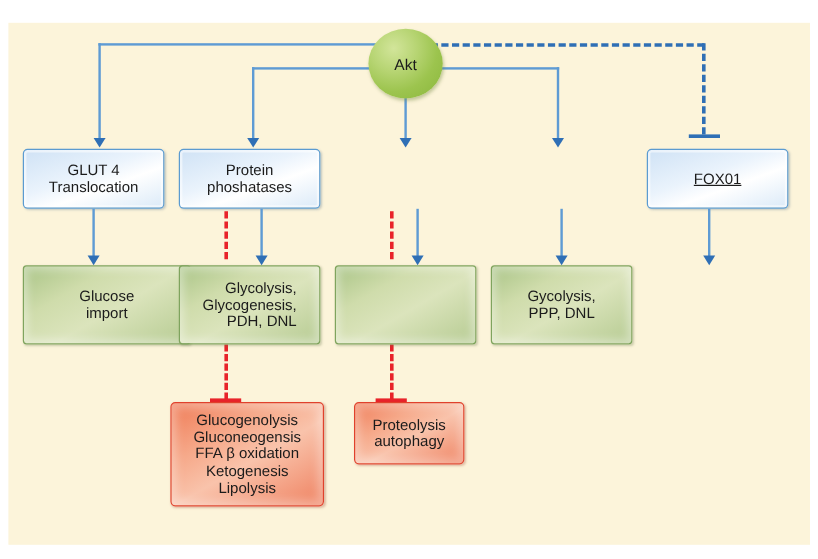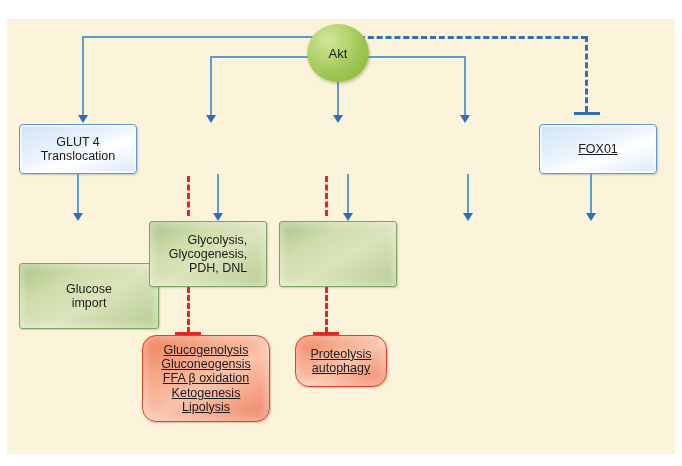--- a/index.html
+++ b/index.html
@@ -27,26 +27,25 @@
     border:1.5px solid #7fa45e;
     border-radius:3px;
     background:linear-gradient(150deg,#a9c486 0%,#cfdcab 30%,#dbe4bc 55%,#b6cb92 100%);
     box-shadow:inset 0 0 7px 3px rgba(255,255,255,.40),
                1px 1px 2px rgba(110,125,80,.33);
     font-size:12.5px;
   }
   
   .red{
     border:1.5px solid #e0412c;
-    border-radius:14px;
+    border-radius:4px;
     background:linear-gradient(150deg,#ef7a55 0%,#f6a98a 32%,#f9c3ab 55%,#ef8160 100%);
     box-shadow:inset 0 0 8px 4px rgba(255,255,255,.34),
                1px 1px 2px rgba(160,70,50,.33);
     font-size:12.5px;
-    text-decoration:underline;
   }
 
   
   #akt{
     position:absolute;width:62px;height:58px;border-radius:50%;
     background:radial-gradient(circle at 34% 28%,#d2e59a 0%,#b6d472 34%,#9cc44e 62%,#8ab63c 100%);
     display:flex;align-items:center;justify-content:center;
     font-size:13px;color:#1b1b1b;
     box-shadow:1px 2px 3px rgba(120,140,70,.45);
   }
@@ -92,20 +91,23 @@
   <div class="dv" style="left:578px;top:17px;height:76px;"></div>
   <div class="tbar" style="left:567px;top:93px;width:26px;"></div>
 
   <div id="akt" style="left:300px;top:5px;">
     <span>Akt</span>
   </div>
 
   <div class="node blue" style="left:12px;top:105px;width:118px;height:50px;align-items:center;">
     <span>GLUT 4<br>Translocation</span>
   </div>
+  <div class="node blue" style="left:142px;top:105px;width:118px;height:50px;">
+    <span>Protein<br>phoshatases</span>
+  </div>
   <div class="node blue" style="left:532px;top:105px;width:118px;height:50px;text-decoration:underline;">
     <span>FOX01</span>
   </div>
 
   <div class="v" style="left:70px;top:155px;height:42px;"></div>
   <div class="arrow" style="left:66px;top:194px;"></div>
 
   <div class="v" style="left:210px;top:155px;height:42px;"></div>
   <div class="arrow" style="left:206px;top:194px;"></div>
 
@@ -119,28 +121,31 @@
   <div class="arrow" style="left:579px;top:194px;"></div>
 
   <div class="rv" style="left:180px;top:157px;height:40px;"></div>
   <div class="rv" style="left:180px;top:268px;height:46px;"></div>
   <div class="rbar" style="left:168px;top:313px;width:26px;"></div>
 
   <div class="rv" style="left:318px;top:157px;height:40px;"></div>
   <div class="rv" style="left:318px;top:268px;height:46px;"></div>
   <div class="rbar" style="left:306px;top:313px;width:26px;"></div>
 
-  <div class="node green" style="left:12px;top:202px;width:140px;height:66px;margin-top:42px;">
+  <div class="node green" style="left:12px;top:202px;width:140px;height:66px;">
     <span>Glucose<br>import</span>
   </div>
   <div class="node green" style="left:142px;top:202px;width:118px;height:66px;text-align:right;">
     <span>Glycolysis,<br>Glycogenesis,<br>PDH, DNL</span>
   </div>
   <div class="node green" style="left:272px;top:202px;width:118px;height:66px;">
     <span></span>
+  </div>
+  <div class="node green" style="left:402px;top:202px;width:118px;height:66px;">
+    <span>Gycolysis,<br>PPP, DNL</span>
   </div>
 
   <div class="node red" style="left:135px;top:316px;width:128px;height:87px;">
     <span>Glucogenolysis<br>Gluconeogensis<br>FFA β oxidation<br>Ketogenesis<br>Lipolysis</span>
   </div>
   <div class="node red" style="left:288px;top:316px;width:92px;height:52px;">
     <span>Proteolysis<br>autophagy</span>
   </div>
 
 </div>

